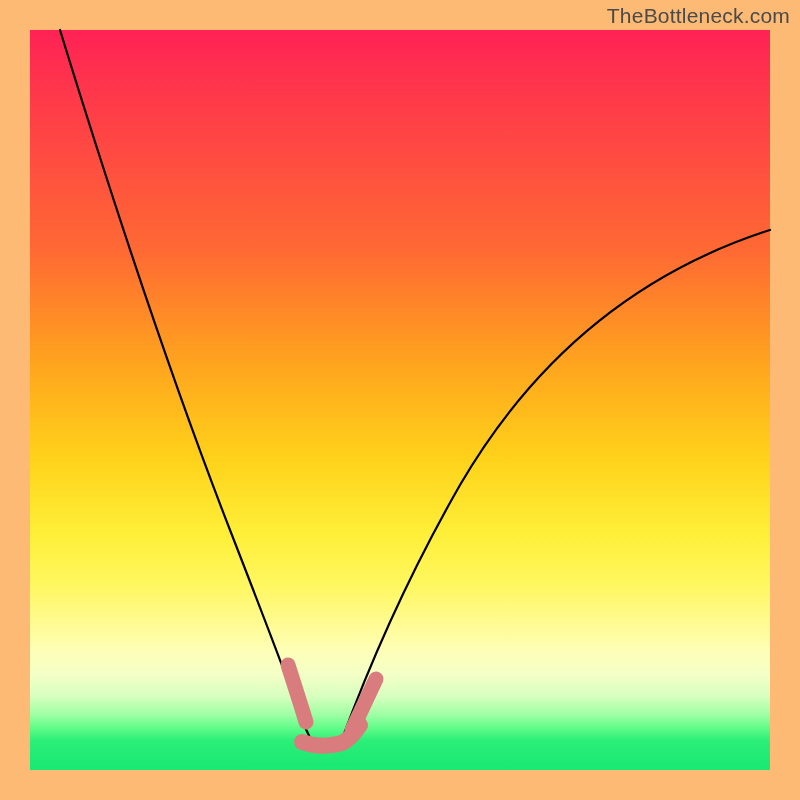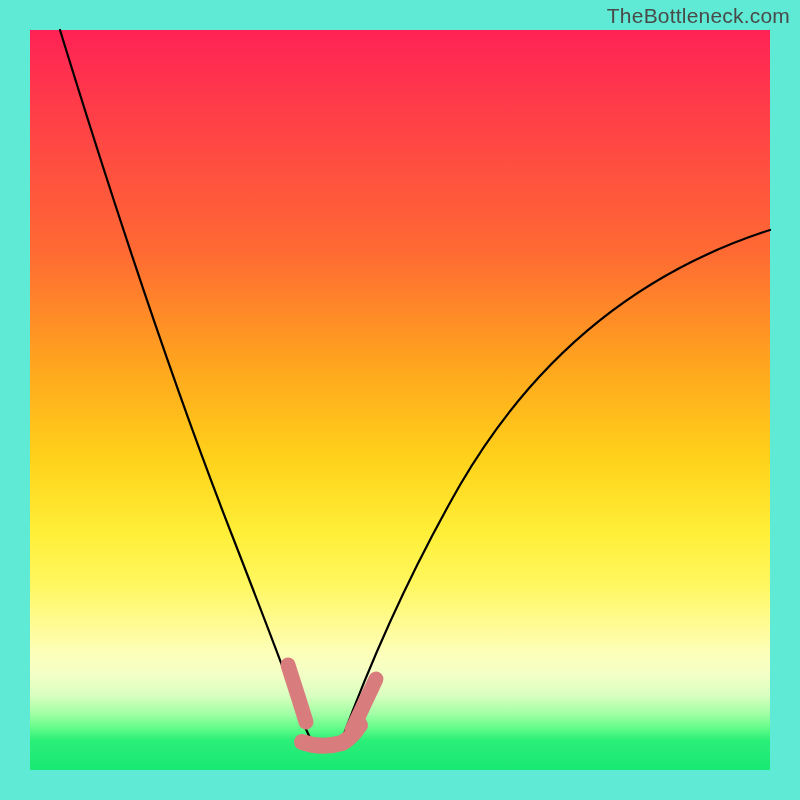--- a/index.html
+++ b/index.html
@@ -7,21 +7,21 @@
     padding: 0;
     width: 800px;
     height: 800px;
     overflow: hidden;
     background: #000;
     font-family: Arial, Helvetica, sans-serif;
   }
   .frame {
     position: absolute;
     inset: 0;
-    background: #5eead4;
+    background: #fdba74;
     padding-left: 34px;
   }
   .plot {
     position: absolute;
     left: 30px;
     top: 30px;
     width: 740px;
     height: 740px;
     
     background:

